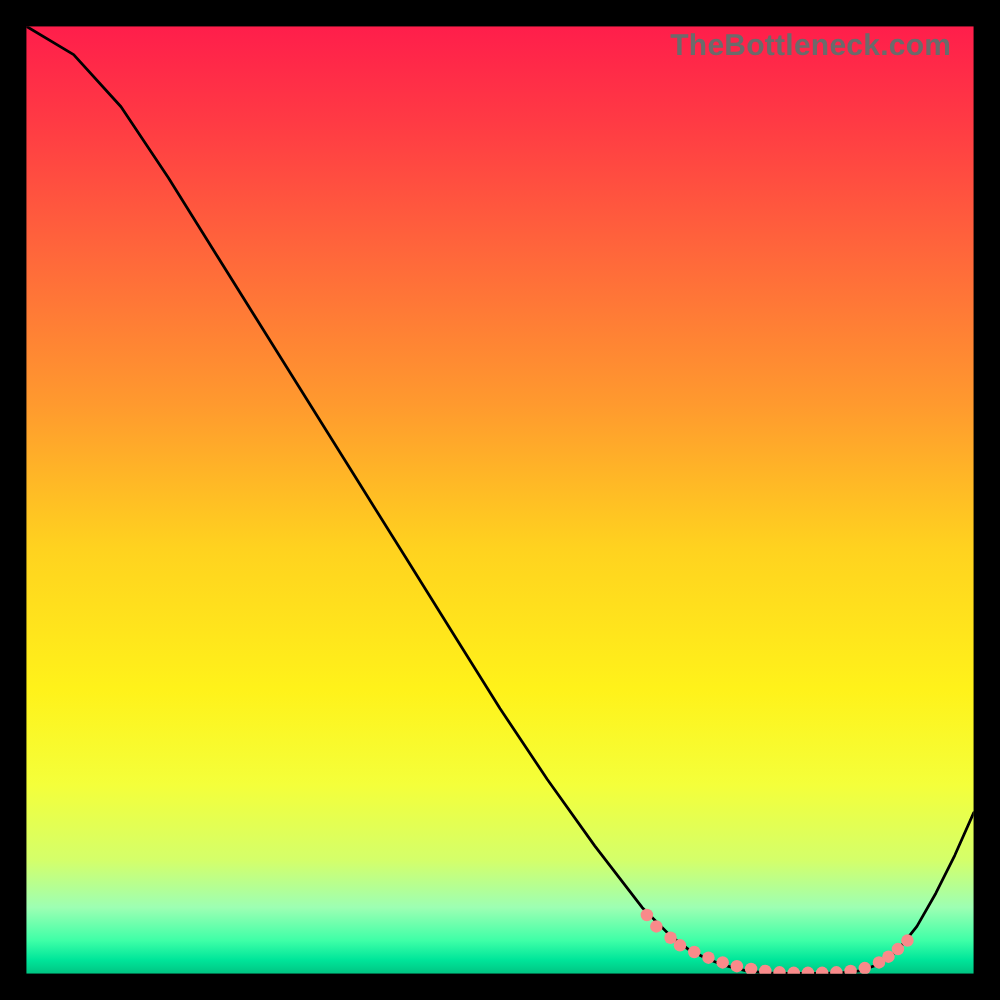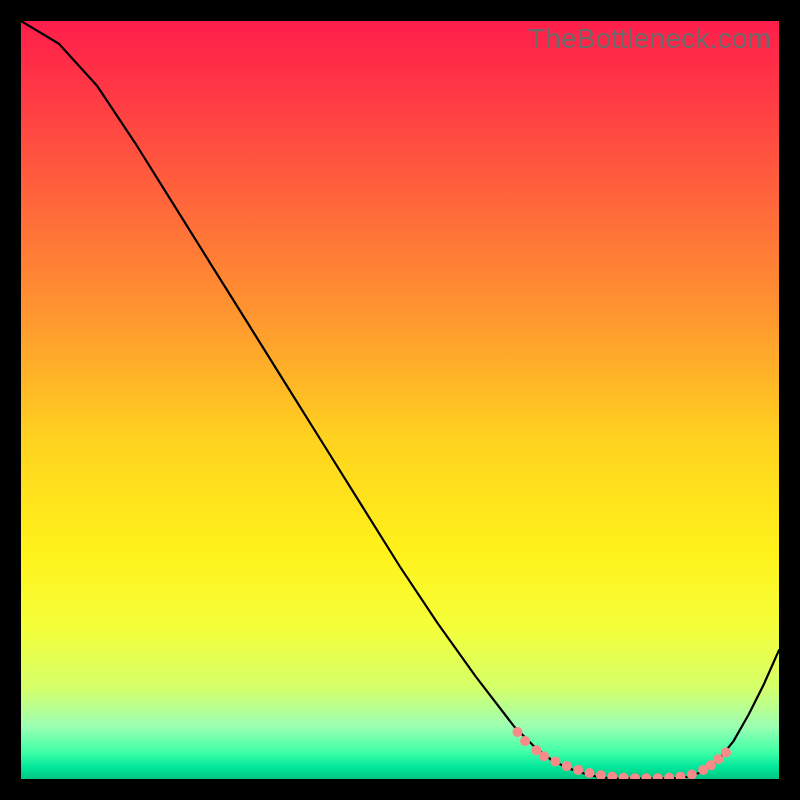--- a/index.html
+++ b/index.html
@@ -22,24 +22,24 @@
   .plot-area {
     position: absolute;
     left: 0;
     top: 0;
     width: 758px;
     height: 758px;
   }
   .watermark {
     position: absolute;
     top: 2px;
-    right: 8px;
+    right: 18px;
     color: #6b6b6b;
-    font-size: 28px;
-    font-weight: 400;
+    font-size: 24px;
+    font-weight: 700;
     letter-spacing: 0.2px;
   }
 </style>
 </head>
 <body>
 
 <div class="frame">
   <svg class="plot-area" width="758" height="758" viewBox="0 0 758 758" preserveAspectRatio="none">
     <defs>
       <linearGradient id="bg-grad" x1="0" y1="0" x2="0" y2="1">

